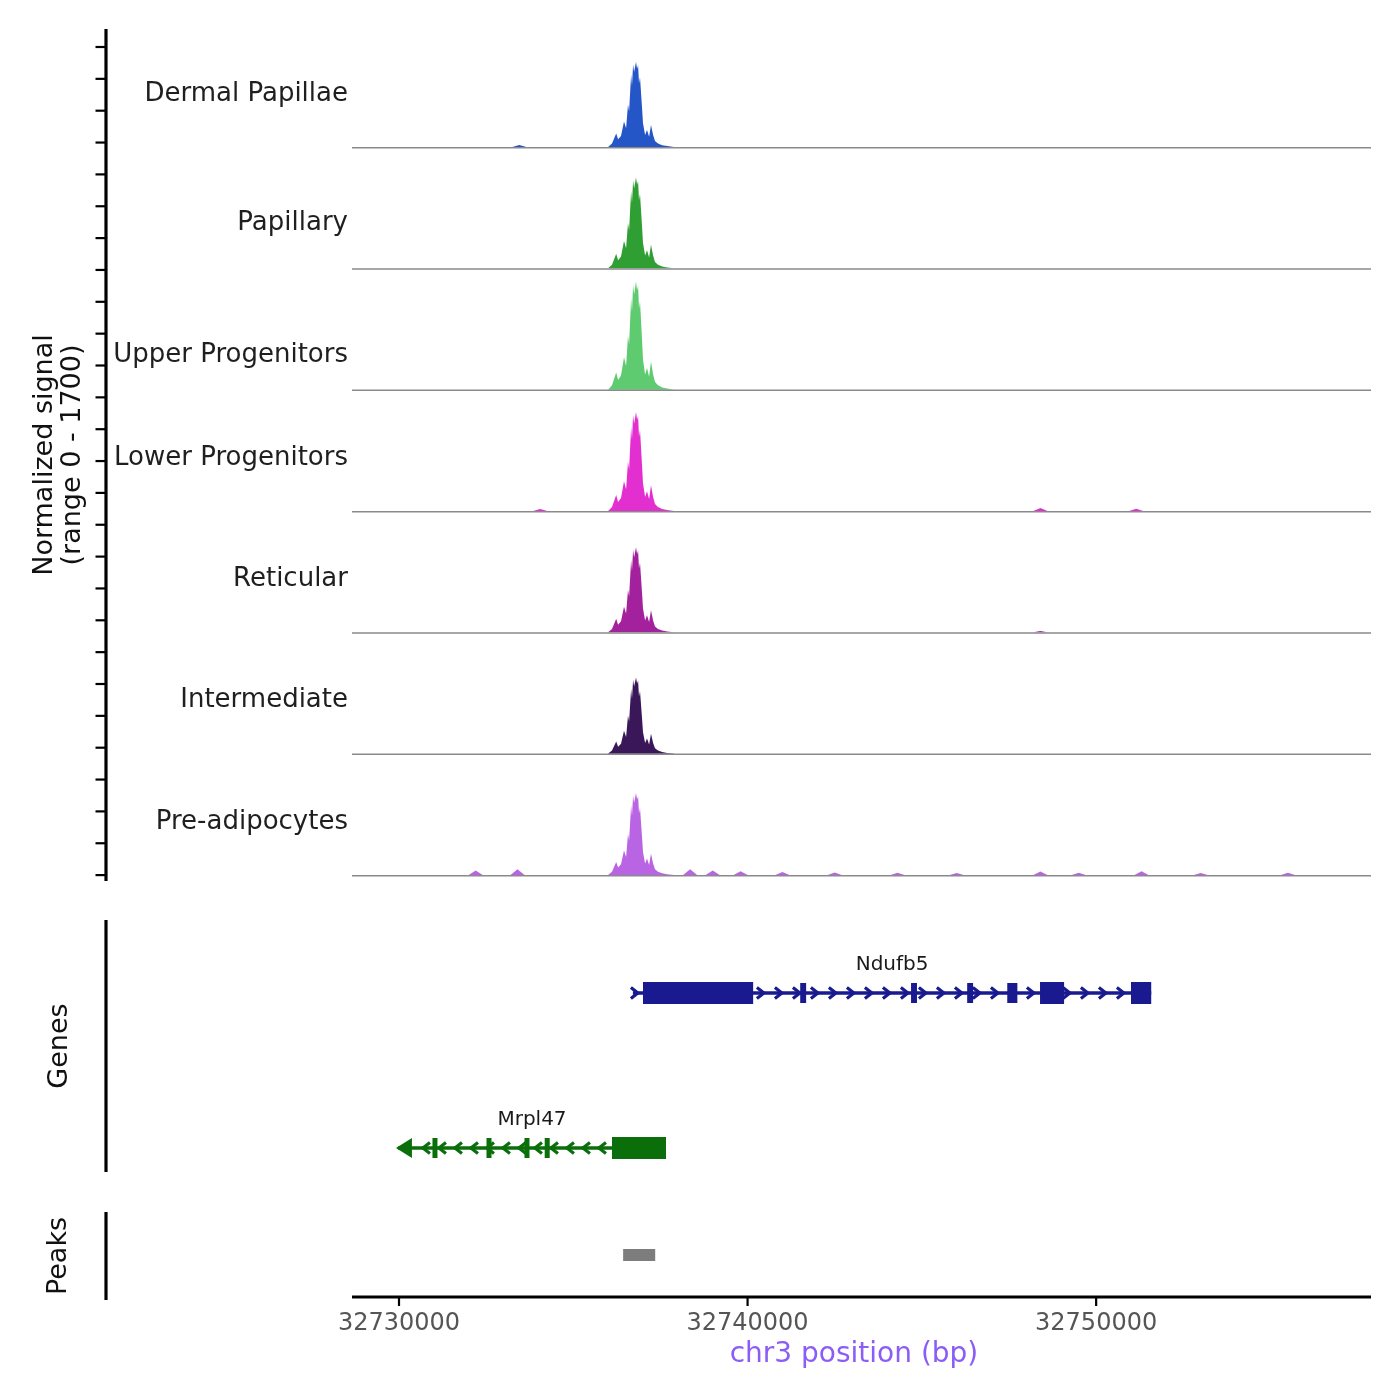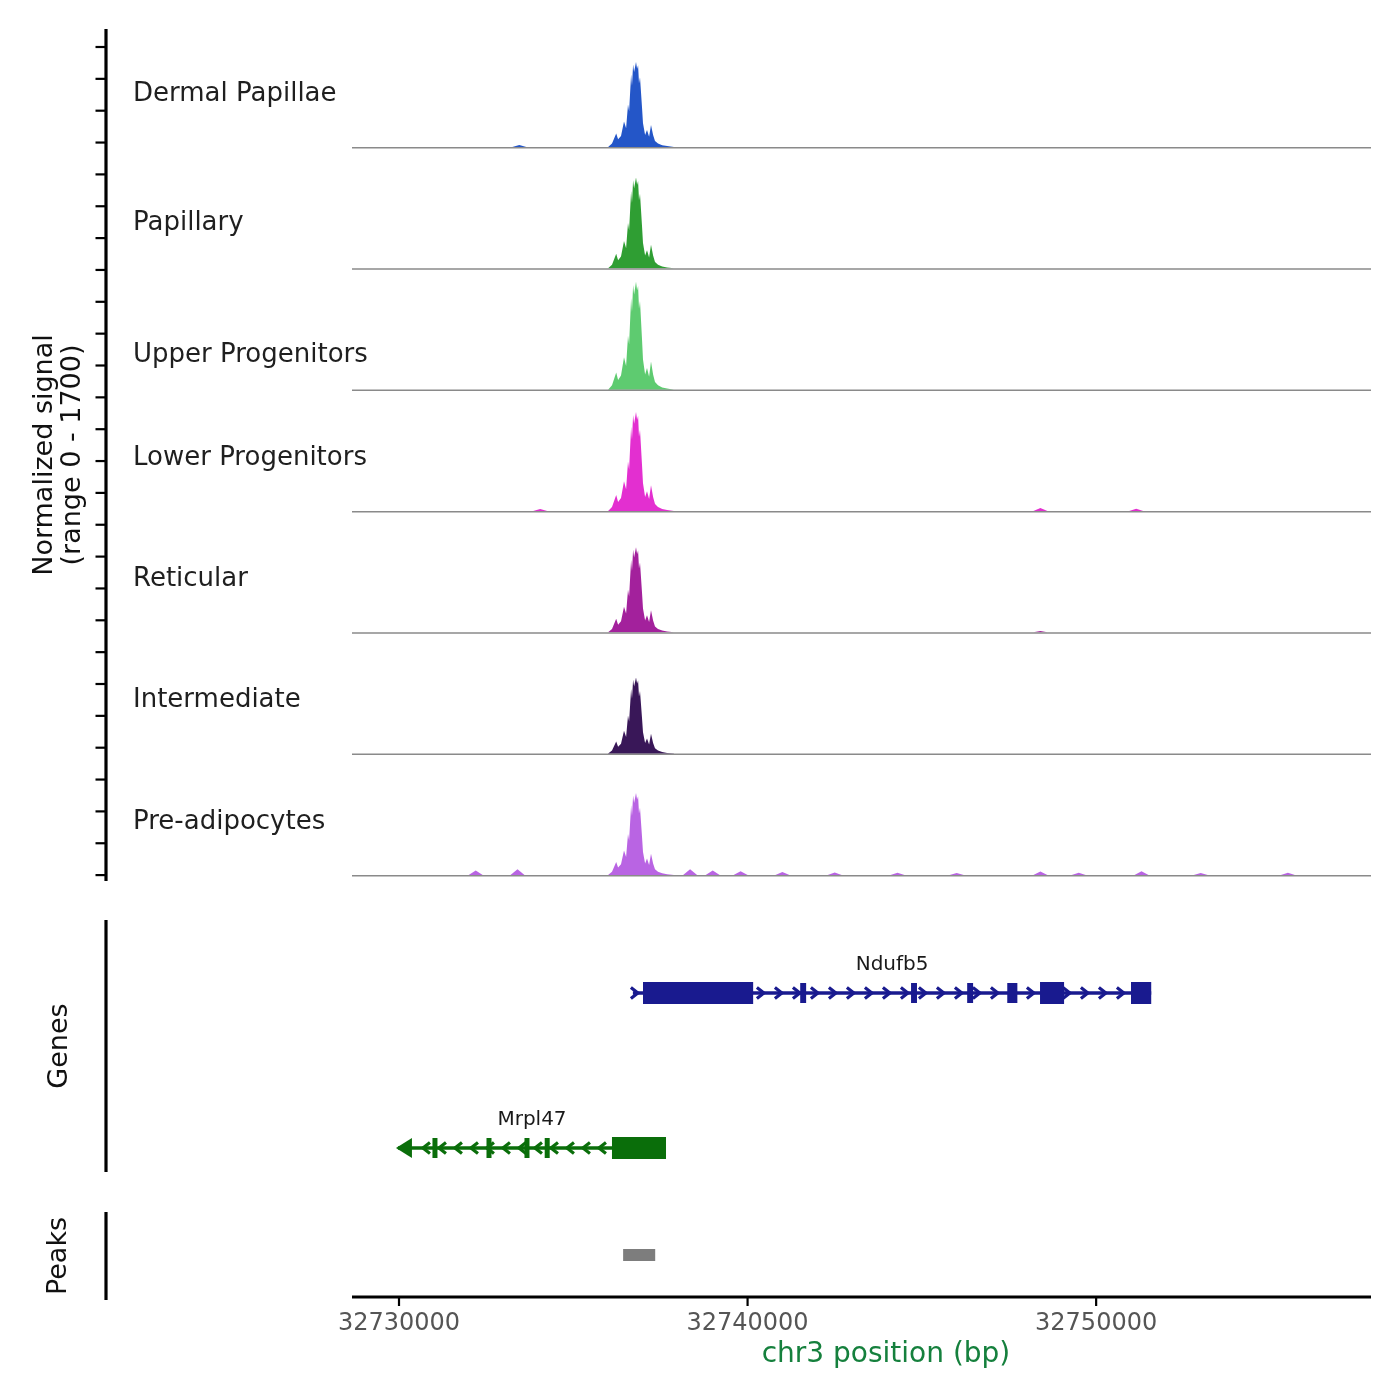--- a/index.html
+++ b/index.html
@@ -2,36 +2,36 @@
 <html><head>
 <meta charset="utf-8">
 <style>
   html,body{margin:0;padding:0;background:#ffffff;}
   .fig{
     position:relative;width:1400px;height:1400px;background:#ffffff;overflow:hidden;
     font-family:"DejaVu Sans","Liberation Sans",sans-serif;color:#1a1a1a;
   }
   .fig svg{position:absolute;left:0;top:0;}
   .track-label{
-    position:absolute;left:110px;width:238px;text-align:left;
-    font-size:26px;line-height:34px;color:#1f1f1f;white-space:nowrap;margin-left:23px;
+    position:absolute;left:110px;width:238px;text-align:right;
+    font-size:26px;line-height:34px;color:#1f1f1f;white-space:nowrap;
   }
   .ylabel-wrap{
     position:absolute;left:-123px;top:427px;width:360px;height:56px;
     transform:rotate(-90deg);text-align:center;font-size:27px;line-height:28px;color:#111;
   }
   .section-label{
     position:absolute;width:140px;height:40px;transform:rotate(-90deg);
     text-align:center;font-size:27px;line-height:40px;color:#111;
   }
   .section-label.genes{left:-12px;top:1026px;}
   .section-label.peaks{left:-13px;top:1236px;}
   .xlabel{
-    position:absolute;left:586px;top:1337px;width:600px;text-align:center;
-    font-size:28px;line-height:32px;color:#15803d;
+    position:absolute;left:554px;top:1337px;width:600px;text-align:center;
+    font-size:28px;line-height:32px;color:#8b5cf6;
   }
 </style>
 </head>
 <body>
 
 <div class="fig">
 
   <svg id="plot" width="1400" height="1400">
       <line x1="106" y1="29" x2="106" y2="881" stroke="#000" stroke-width="3.2"></line>
       <line x1="95.5" y1="47" x2="106" y2="47" stroke="#000" stroke-width="2.2"></line>

